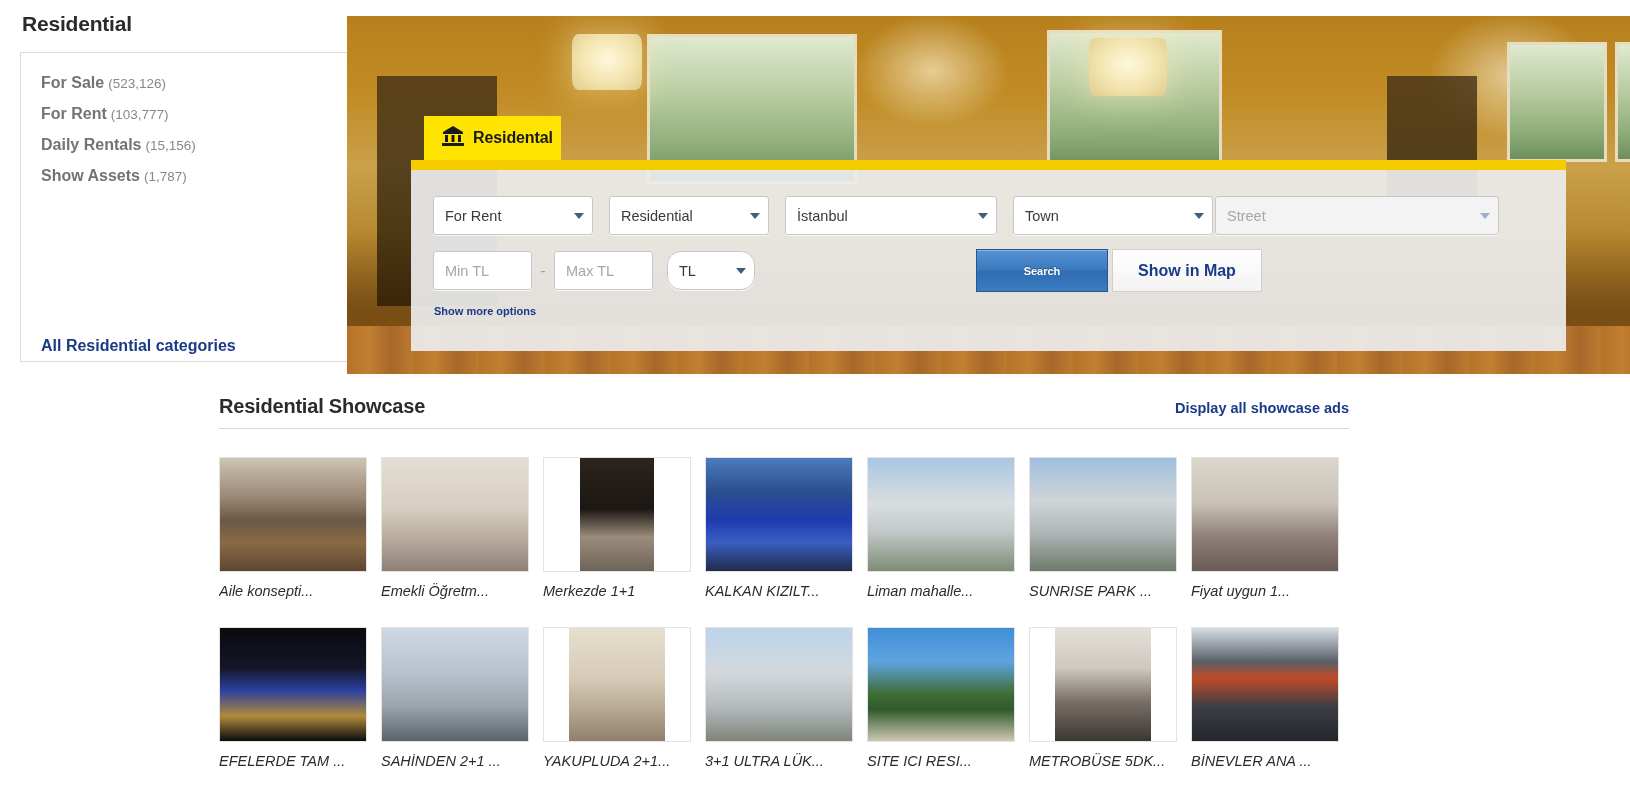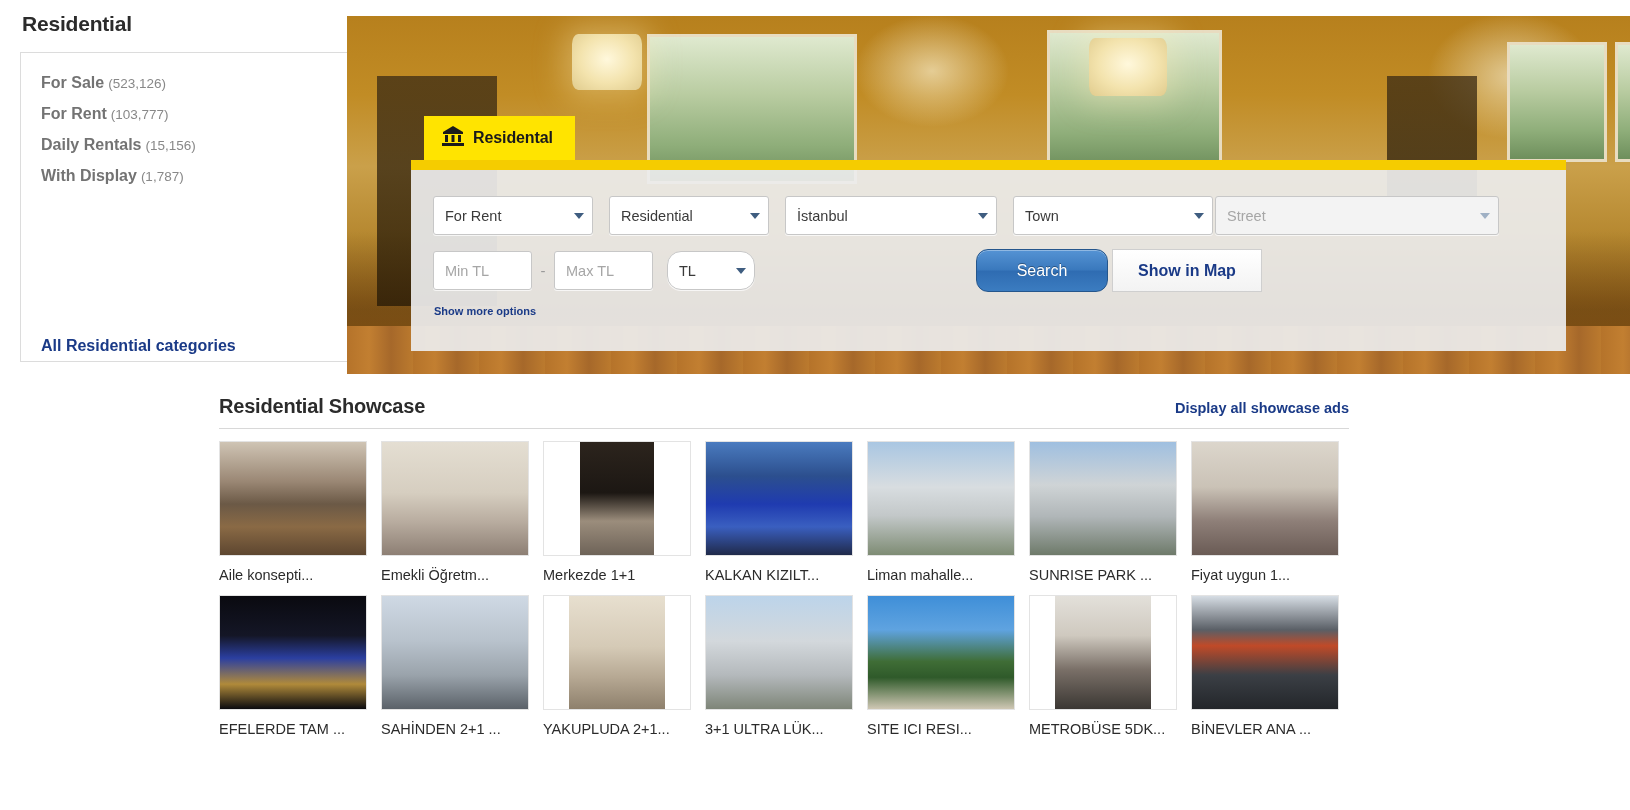--- a/index.html
+++ b/index.html
@@ -113,21 +113,21 @@
 
   
   #hero-tab {
     position: absolute;
     left: 77px;
     top: 100px;
     height: 44px;
     background: #ffe400;
     display: flex;
     align-items: center;
-    padding: 0 22px 0 18px;
+    padding: 0 8px 0 18px;
     box-sizing: border-box;
     cursor: pointer;
     z-index: 4;
   }
   #hero-tab-label {
     font-size: 16px;
     font-weight: bold;
     color: #1a1a1a;
     margin-left: 9px;
     letter-spacing: -0.1px;
@@ -203,26 +203,26 @@
     font-size: 15px;
     position: absolute;
   }
   #sel-cur  { width: 88px; margin-left: 14px; border-radius: 14px; }
   #sel-room { width: 212px; margin-left: 16px; }
 
   #btn-search {
     margin-left: 221px;
     width: 130px;
     height: 41px;
-    border-radius: 12px;
+    border-radius: 0;
     border: 1px solid #25568c;
     background: linear-gradient(to bottom, #5593d4 0%, #3a79bd 48%, #2f6cb2 52%, #3b7cc0 100%);
     color: #ffffff;
-    font-size: 16px;
-    font-weight: normal;
+    font-size: 11px;
+    font-weight: bold;
     display: flex;
     align-items: center;
     justify-content: center;
     cursor: pointer;
     text-shadow: 0 -1px 0 rgba(0,0,0,0.35);
     box-shadow: inset 0 1px 0 rgba(255,255,255,0.35);
   }
   #btn-map {
     margin-left: 4px;
     width: 148px;
@@ -273,21 +273,22 @@
     font-size: 14.5px;
     color: #1a3a87;
     font-weight: bold;
     text-decoration: none;
     cursor: pointer;
     padding-bottom: 2px;
   }
 
   .sc-row {
     display: flex;
-    margin-top: 12px;
+    margin-top: 28px;
+    font-style: italic;
   }
   .sc-item {
     width: 148px;
     margin-right: 14px;
     cursor: pointer;
   }
   .sc-item:last-child { margin-right: 0; }
   .sc-thumb {
     width: 148px;
     height: 115px;
@@ -345,21 +346,21 @@
     <div class="cat-row">
       <a class="cat-link">For Sale</a><span class="cat-count">(523,126)</span>
     </div>
     <div class="cat-row">
       <a class="cat-link">For Rent</a><span class="cat-count">(103,777)</span>
     </div>
     <div class="cat-row">
       <a class="cat-link">Daily Rentals</a><span class="cat-count">(15,156)</span>
     </div>
     <div class="cat-row">
-      <a class="cat-link">With Display</a><span class="cat-count">(1,787)</span>
+      <a class="cat-link">Show Assets</a><span class="cat-count">(1,787)</span>
     </div>
     <a id="all-cat-link">All Residential categories</a>
   </div>
 </div>
 
 <div id="hero">
   <div id="hero-photo">
     <div class="hero-win" style="left:300px;top:18px;width:210px;height:150px;"></div>
     <div class="hero-win" style="left:700px;top:14px;width:175px;height:140px;"></div>
     <div class="hero-win" style="left:1160px;top:26px;width:100px;height:120px;"></div>

